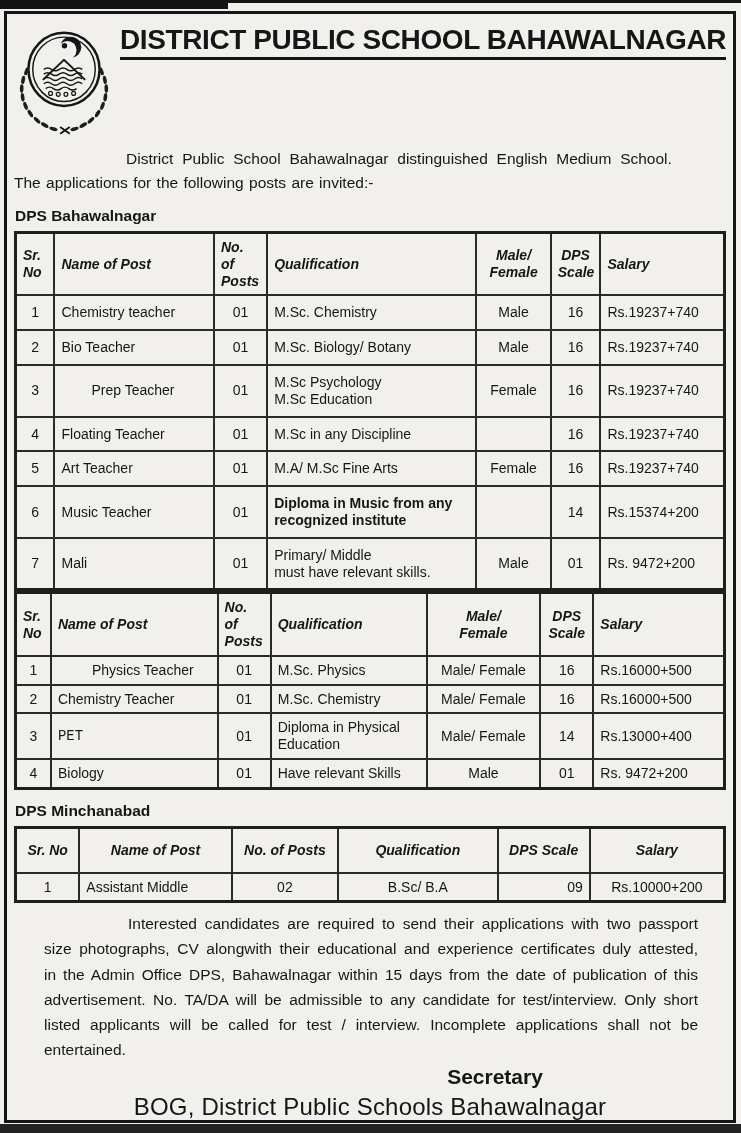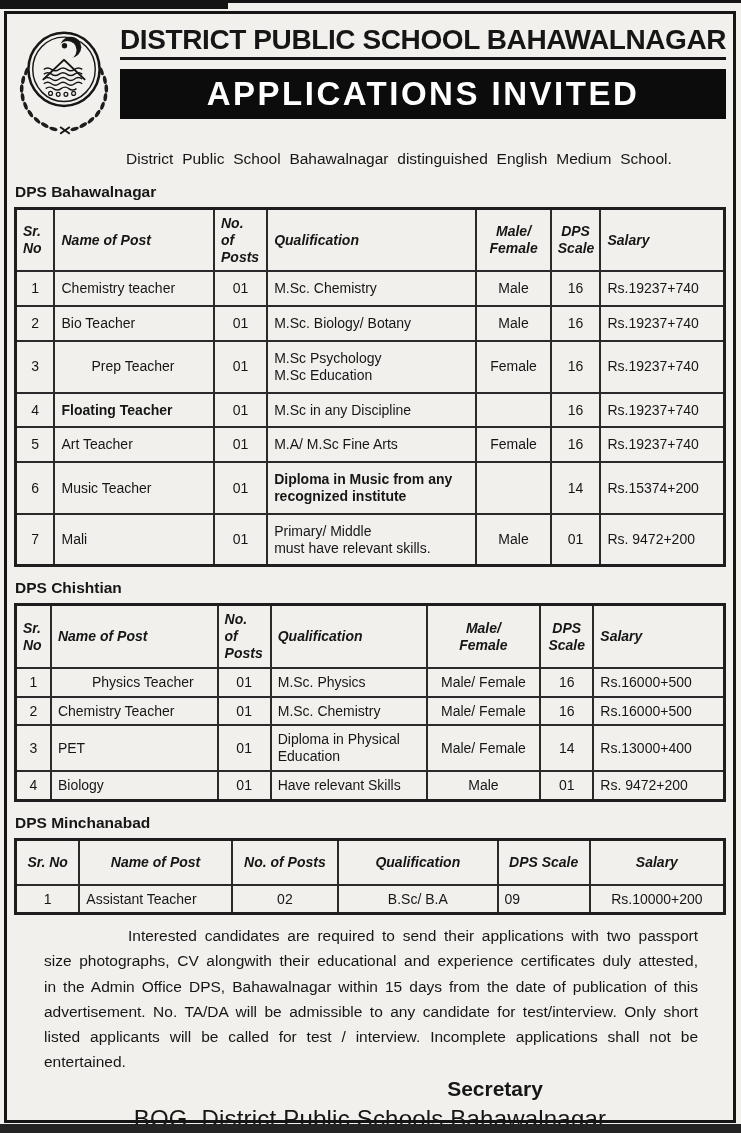--- a/index.html
+++ b/index.html
@@ -109,28 +109,26 @@
           <ellipse cx="87" cy="96" rx="4.4" ry="1.9" transform="rotate(122 87 96)"></ellipse>
           <ellipse cx="80" cy="103" rx="4.4" ry="1.9" transform="rotate(135 80 103)"></ellipse>
           <ellipse cx="72" cy="108" rx="4.4" ry="1.9" transform="rotate(150 72 108)"></ellipse>
           <ellipse cx="63" cy="112" rx="4.4" ry="1.9" transform="rotate(165 63 112)"></ellipse>
         </g>
       </svg>
     </div>
     <div class="header-right">
       <div class="title">DISTRICT PUBLIC SCHOOL BAHAWALNAGAR</div>
       <div class="title-underline"></div>
-      <div class="banner">
-        <span>APPLICATIONS INVITED</span>
-      </div>
     </div>
   </div>
 
   <div class="intro">
     <div class="l1">District Public School Bahawalnagar distinguished English Medium School.</div>
+    <div class="l2">The applications for the following posts are invited:-</div>
   </div>
 
   <div class="section-heading">DPS Bahawalnagar</div>
   <table class="jobs t1">
       <colgroup>
         <col style="width: 5.5%;">
         <col style="width: 22.5%;">
         <col style="width: 7.5%;">
         <col style="width: 29.5%;">
         <col style="width: 10.5%;">
@@ -176,21 +174,21 @@
           <td style="text-align: left; padding-left: 36px;">Prep Teacher</td>
           <td style="text-align: center;">01</td>
           <td style="text-align: left;">M.Sc Psychology
 M.Sc Education</td>
           <td style="text-align: center;">Female</td>
           <td style="text-align: center;">16</td>
           <td style="text-align: left;">Rs.19237+740</td>
         </tr>
         <tr>
           <td style="text-align: center;">4</td>
-          <td style="text-align: left; font-weight: bold;">Floating Teacher</td>
+          <td style="text-align: left;">Floating Teacher</td>
           <td style="text-align: center;">01</td>
           <td style="text-align: left;">M.Sc in any Discipline</td>
           <td style="text-align: center;"></td>
           <td style="text-align: center;">16</td>
           <td style="text-align: left;">Rs.19237+740</td>
         </tr>
         <tr>
           <td style="text-align: center;">5</td>
           <td style="text-align: left;">Art Teacher</td>
           <td style="text-align: center;">01</td>
@@ -215,21 +213,20 @@
           <td style="text-align: center;">01</td>
           <td style="text-align: left;">Primary/ Middle
 must have relevant skills.</td>
           <td style="text-align: center;">Male</td>
           <td style="text-align: center;">01</td>
           <td style="text-align: left;">Rs. 9472+200</td>
         </tr>
       </tbody>
     </table>
 
-  <div class="section-heading">DPS Chishtian</div>
   <table class="jobs t2">
       <colgroup>
         <col style="width: 5%;">
         <col style="width: 23.5%;">
         <col style="width: 7.5%;">
         <col style="width: 22%;">
         <col style="width: 16%;">
         <col style="width: 7.5%;">
         <col style="width: 18.5%;">
       </colgroup>
@@ -262,21 +259,21 @@
           <td style="text-align: center;">2</td>
           <td style="text-align: left;">Chemistry Teacher</td>
           <td style="text-align: center;">01</td>
           <td style="text-align: left;">M.Sc. Chemistry</td>
           <td style="text-align: center;">Male/ Female</td>
           <td style="text-align: center;">16</td>
           <td style="text-align: left;">Rs.16000+500</td>
         </tr>
         <tr>
           <td style="text-align: center;">3</td>
-          <td style="text-align: left;">PET</td>
+          <td style="text-align: left; font-family: Liberation Mono, monospace;">PET</td>
           <td style="text-align: center;">01</td>
           <td style="text-align: left;">Diploma in Physical
 Education</td>
           <td style="text-align: center;">Male/ Female</td>
           <td style="text-align: center;">14</td>
           <td style="text-align: left;">Rs.13000+400</td>
         </tr>
         <tr>
           <td style="text-align: center;">4</td>
           <td style="text-align: left;">Biology</td>
@@ -305,24 +302,24 @@
           <th style="text-align: center;">Name of Post</th>
           <th style="text-align: center;">No. of Posts</th>
           <th style="text-align: center;">Qualification</th>
           <th style="text-align: center;">DPS Scale</th>
           <th style="text-align: center;">Salary</th>
         </tr>
       </thead>
       <tbody>
         <tr>
           <td style="text-align: center;">1</td>
-          <td style="text-align: left;">Assistant Teacher</td>
+          <td style="text-align: left;">Assistant Middle</td>
           <td style="text-align: center;">02</td>
           <td style="text-align: center;">B.Sc/ B.A</td>
-          <td style="text-align: left;">09</td>
+          <td style="text-align: right;">09</td>
           <td style="text-align: center;">Rs.10000+200</td>
         </tr>
       </tbody>
     </table>
 
   <div class="footer-note">Interested candidates are required to send their applications with two passport size photographs, CV alongwith their educational and experience certificates duly attested, in the Admin Office DPS, Bahawalnagar within 15 days from the date of publication of this advertisement. No. TA/DA will be admissible to any candidate for test/interview. Only short listed applicants will be called for test / interview. Incomplete applications shall not be entertained.</div>
 
   <div class="sig-title">Secretary</div>
 
   <div class="bottom-row">

